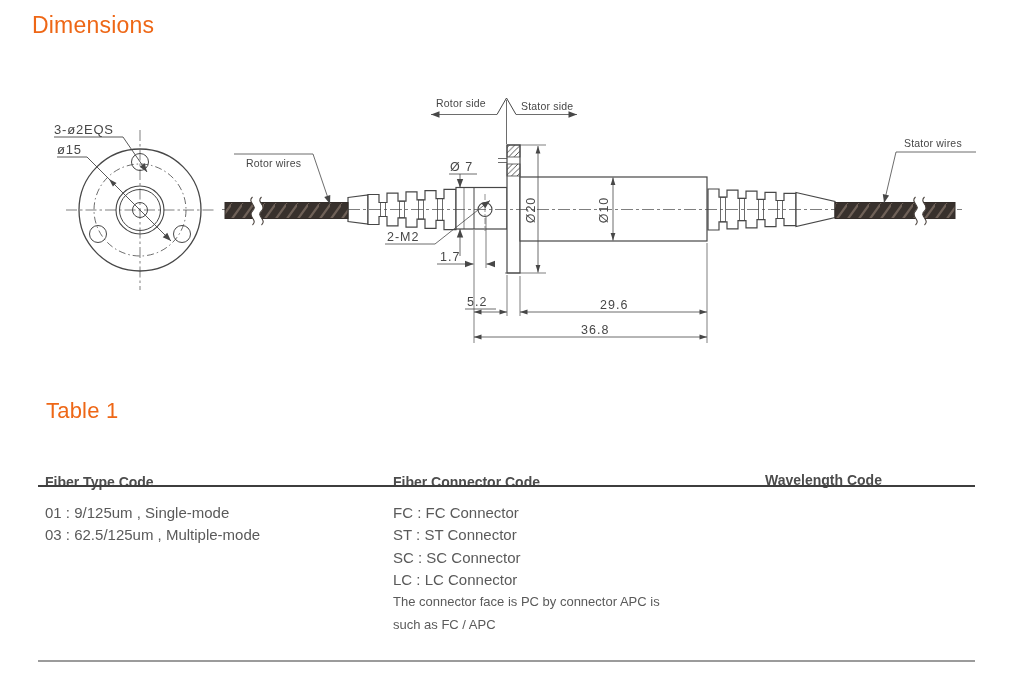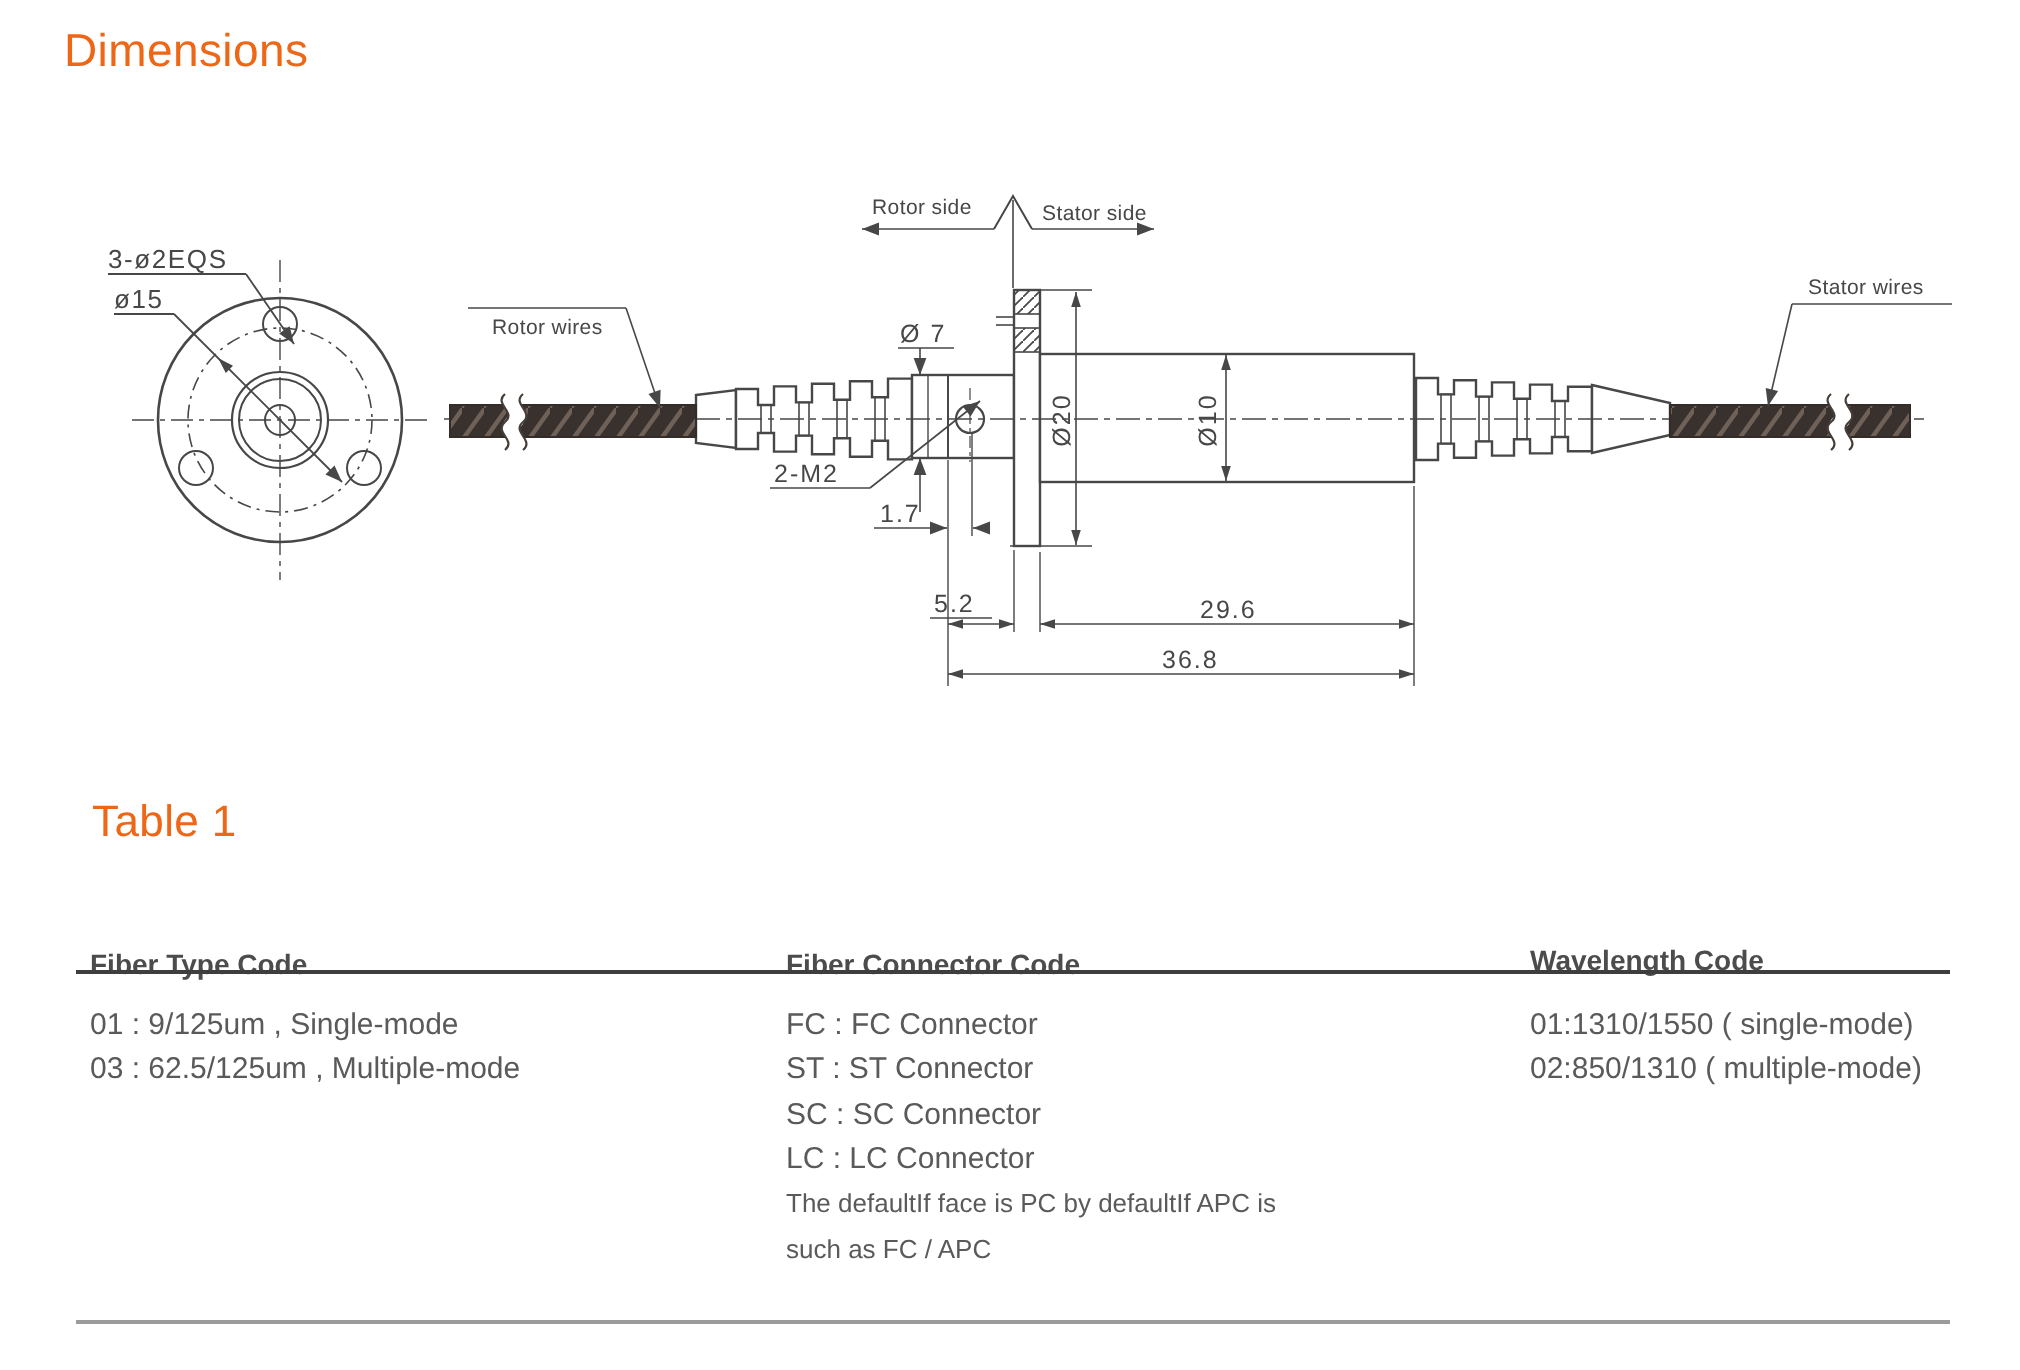--- a/index.html
+++ b/index.html
@@ -194,24 +194,20 @@
   </div>
 
   <div class="cellcol" style="left:393px;top:502px;">
     <div>FC : FC Connector</div>
     <div>ST : ST Connector</div>
     <div>SC : SC Connector</div>
     <div>LC : LC Connector</div>
   </div>
 
   <div class="notecol" style="left:393px;top:591px;">
-    <div>The defaultIf face is PC by defaultIf APC is</div>
+    <div>The connector face is PC by connector APC is</div>
     <div>such as FC / APC</div>
   </div>
 
-  <div class="cellcol" style="left:765px;top:502px;">
-    <div>01:1310/1550 ( single-mode)</div>
-    <div>02:850/1310 ( multiple-mode)</div>
-  </div>
 
   <div id="rule-bottom" class="rule"></div>
 
 </div>
 
 </body></html>

